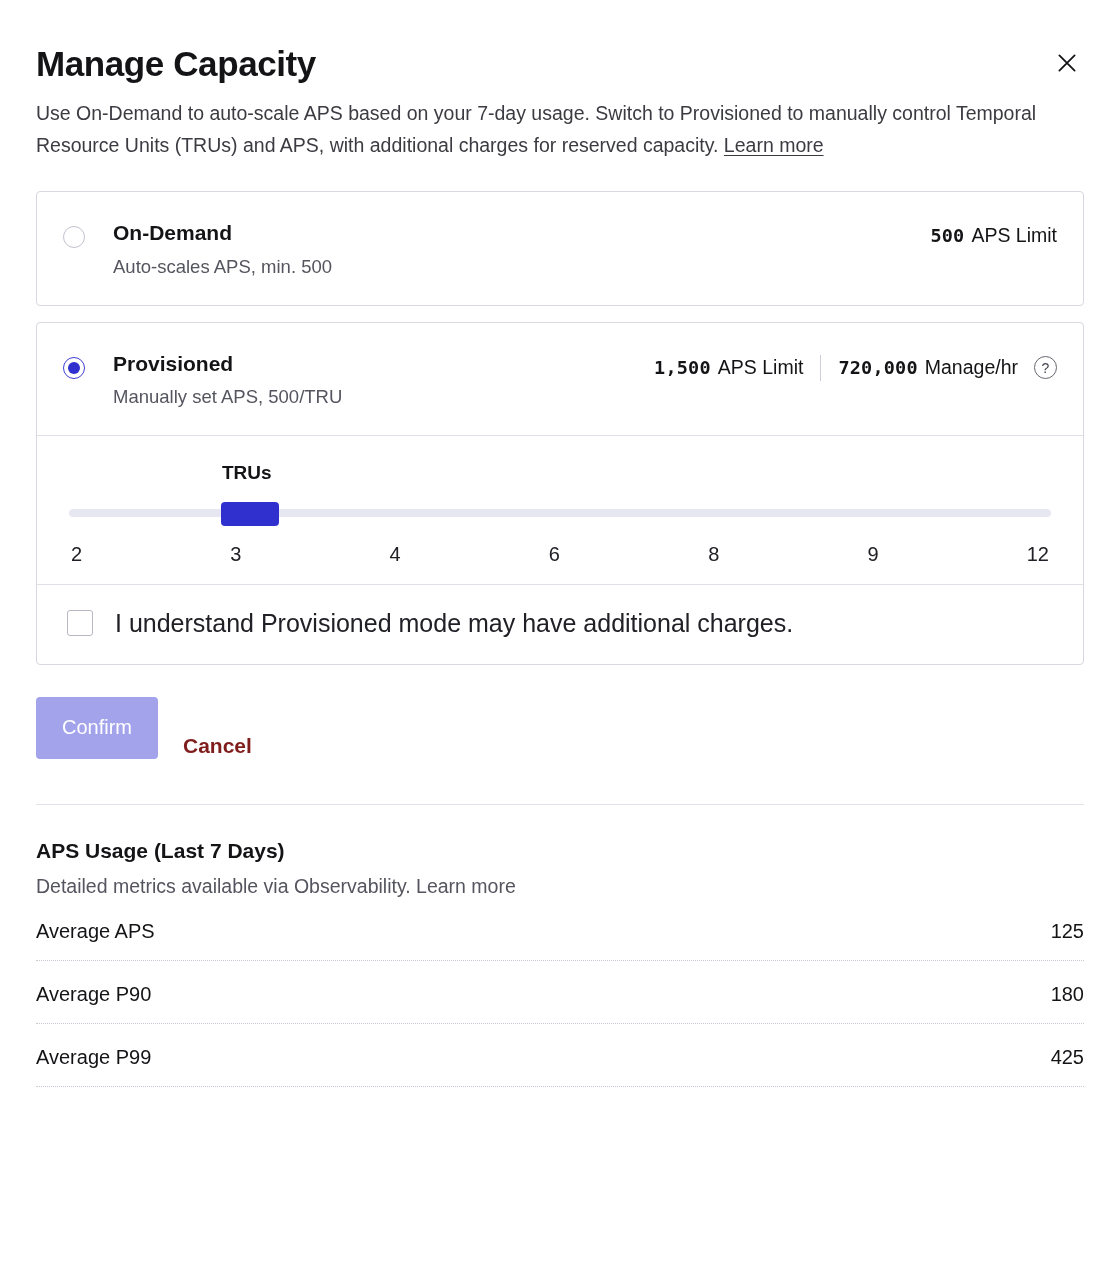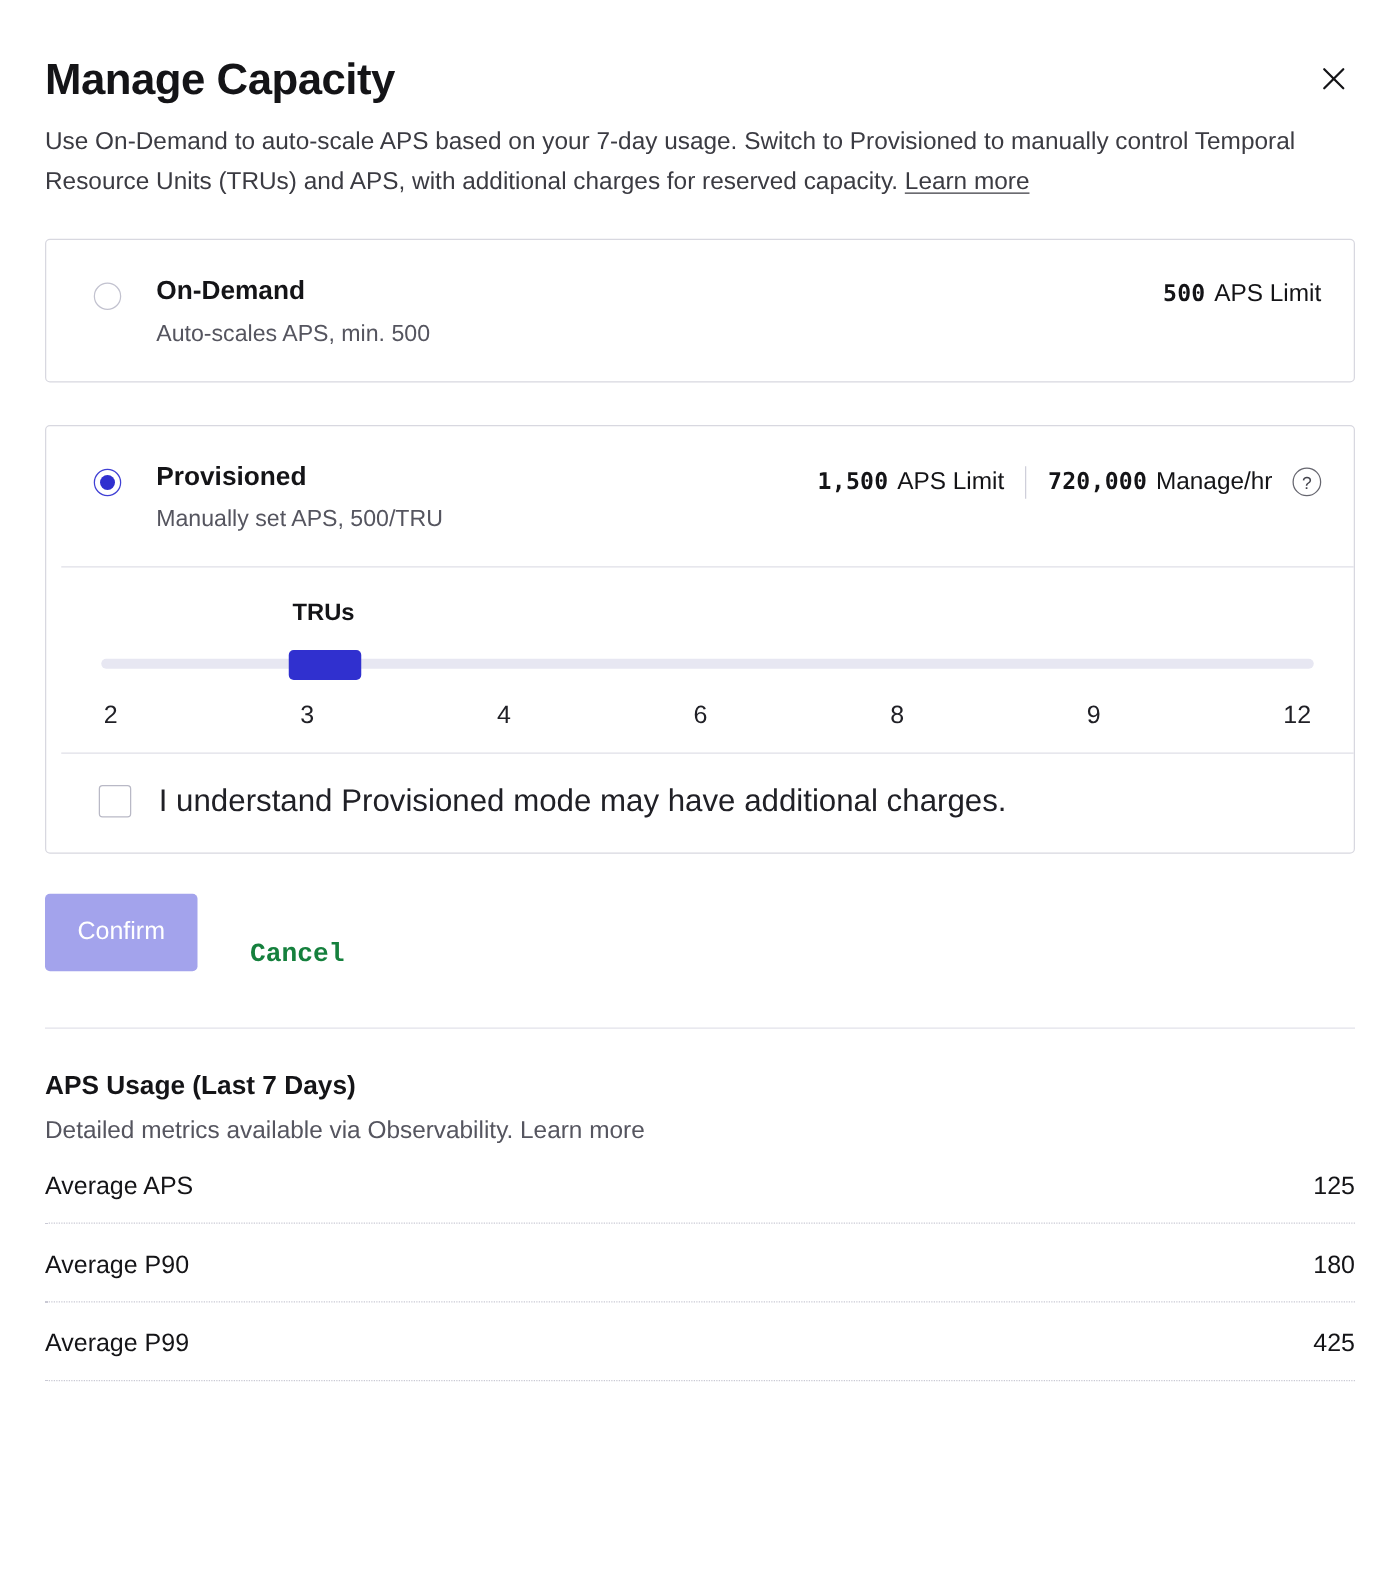--- a/index.html
+++ b/index.html
@@ -50,23 +50,22 @@
     color: #3b3b42;
     text-decoration: underline;
     text-underline-offset: 3px;
     cursor: pointer;
   }
   .option-card {
     margin-top: 30px;
     border: 1px solid #d8d8e0;
     border-radius: 4px;
     background: #fff;
-    padding-left: 12px;
-  }
-  .option-card.second { margin-top: 34px; }
+  }
+  .option-card.second { margin-top: 16px; }
   .option-head {
     display: flex;
     align-items: flex-start;
     padding: 28px 26px 26px 26px;
   }
   .radio {
     width: 22px; height: 22px;
     border-radius: 50%;
     border: 1.6px solid #c2c2cf;
     background: #fff;
@@ -213,24 +212,24 @@
     font-family: "Liberation Sans", sans-serif;
     padding: 0 26px;
     height: 62px;
     cursor: not-allowed;
   }
   .cancel-btn {
     background: none;
     border: none;
     font-size: 21px;
     font-weight: 700;
-    color: #15803d;
-    margin-left: 36px;
-    cursor: pointer;
-    font-family: Liberation Mono, monospace;
+    color: #7f1d1d;
+    margin-left: 19px;
+    cursor: pointer;
+    font-family: Liberation Sans, sans-serif;
   }
   .hr {
     margin-top: 45px;
     border-top: 1px solid #e2e2ea;
   }
   .usage-title {
     margin-top: 34px;
     font-size: 21px;
     font-weight: 700;
     color: #141417;

